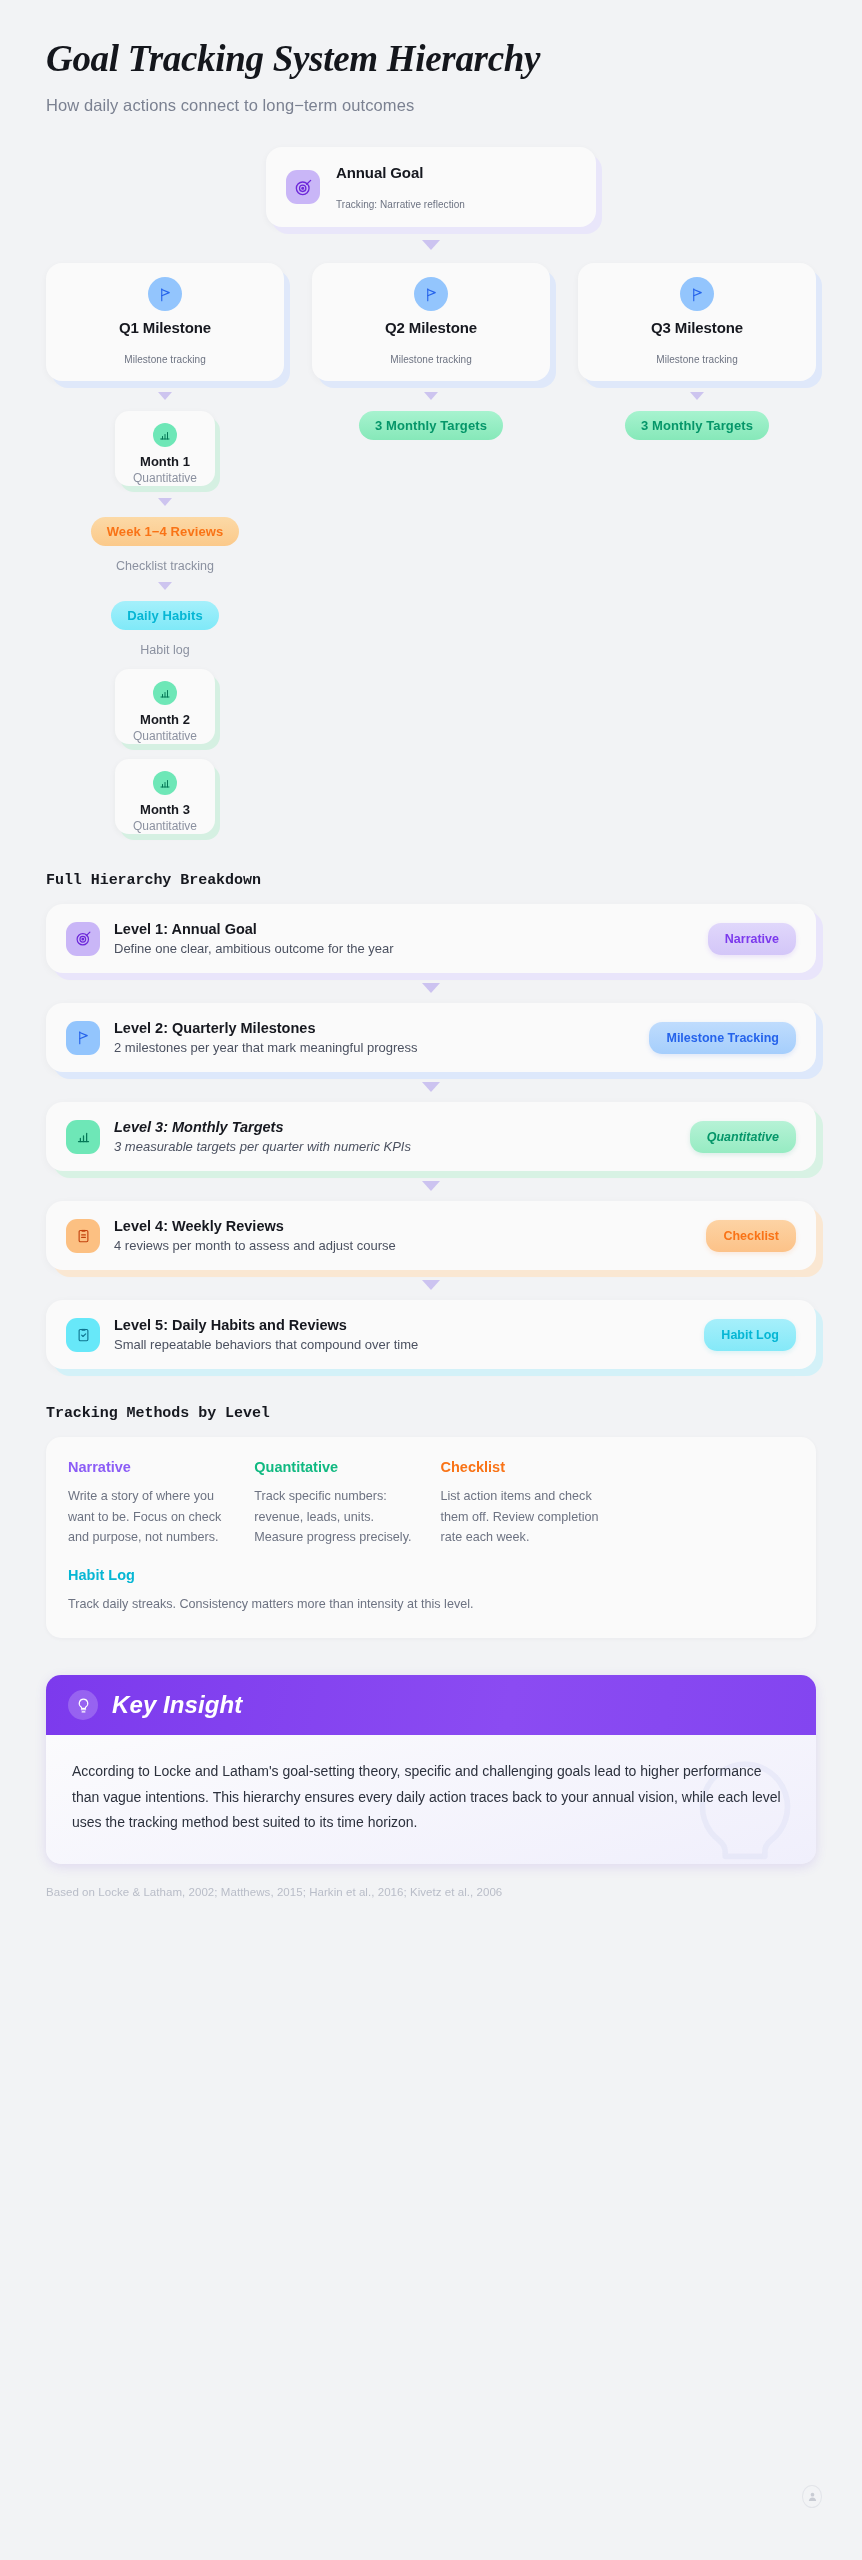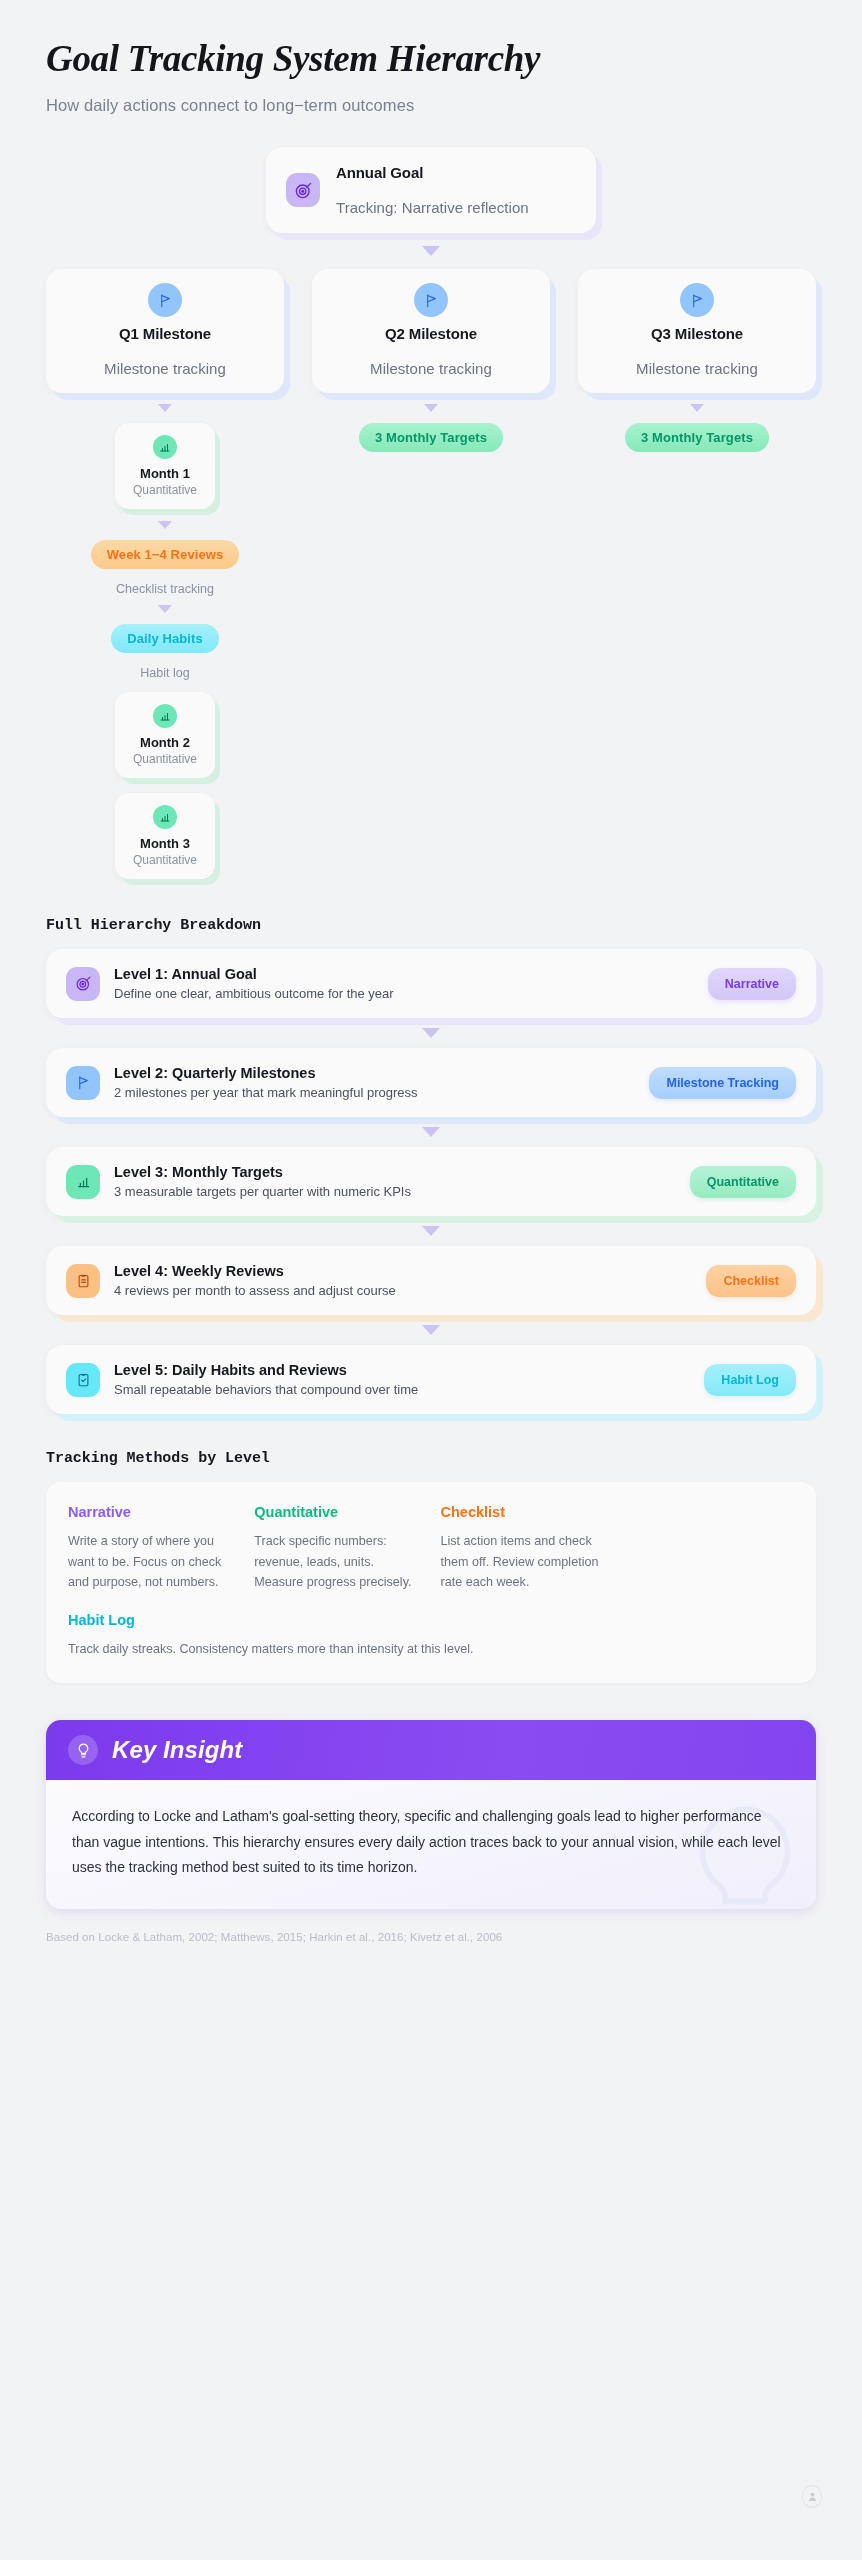--- a/index.html
+++ b/index.html
@@ -60,21 +60,21 @@
   .ic-blue   { background: #93c5fd; }
   .ic-green  { background: #6ee7b7; }
   .ic-orange { background: #fcc082; }
   .ic-cyan   { background: #67e8f9; }
   .ic-round  { border-radius: 50%; }
 
   .node-title {
     font-size: 15px; font-weight: 700; color: #16181f; letter-spacing: -0.1px;
   }
   .node-sub {
-    font-size: 15px; color: #6d7382; margin-top: 18px; letter-spacing: 0.05px;
+    font-size: 10px; color: #6d7382; margin-top: 18px; letter-spacing: 0.05px;
   }
 
   .arrow-down {
     width: 0; height: 0;
     border-left: 9px solid transparent;
     border-right: 9px solid transparent;
     border-top: 10px solid #ccc3f0;
     margin: 0 auto;
   }
   .arrow-sm {
@@ -115,21 +115,21 @@
   .center { text-align: center; }
   .caption {
     font-size: 12.5px; color: #8b91a0; text-align: center;
   }
 
   .m-card {
     width: 100px;
     margin: 0 auto;
     background: #fafafa;
     border-radius: 14px;
-    padding: 12px 6px 12px 6px;
+    padding: 12px 6px 1px 6px;
     text-align: center;
     box-shadow: 5px 6px 0 0 #d5f0e2, 0 2px 6px rgba(30,60,45,0.05);
   }
   .m-card .ic { margin: 0 auto 7px auto; }
   .m-title { font-size: 13px; font-weight: 700; color: #16181f; }
   .m-sub { font-size: 12px; color: #8b91a0; margin-top: 2px; }
 
   
   .section-h {
     font-size: 15px;
@@ -145,21 +145,21 @@
     display: flex;
     align-items: center;
     gap: 14px;
     background: #fafafa;
     border-radius: 17px;
     padding: 17px 20px;
     position: relative;
   }
   .lv1 { box-shadow: 7px 7px 0 0 #e9e5fb, 0 2px 8px rgba(30,30,60,0.04); }
   .lv2 { box-shadow: 7px 7px 0 0 #dde8fb, 0 2px 8px rgba(30,30,60,0.04); }
-  .lv3 { box-shadow: 7px 7px 0 0 #d8f2e4, 0 2px 8px rgba(30,30,60,0.04); }
+  .lv3 { box-shadow: 7px 7px 0 0 #d8f2e4, 0 2px 8px rgba(30,30,60,0.04); font-style: italic; }
   .lv4 { box-shadow: 7px 7px 0 0 #fae7d2, 0 2px 8px rgba(30,30,60,0.04); }
   .lv5 { box-shadow: 7px 7px 0 0 #d3f1f8, 0 2px 8px rgba(30,30,60,0.04); }
 
   .level-text { flex: 1 1 auto; min-width: 0; }
   .level-title { font-size: 14.5px; font-weight: 700; color: #16181f; }
   .level-desc { font-size: 13px; color: #4b5160; margin-top: 4px; }
 
   .badge {
     flex: 0 0 auto;
     padding: 9px 17px;

